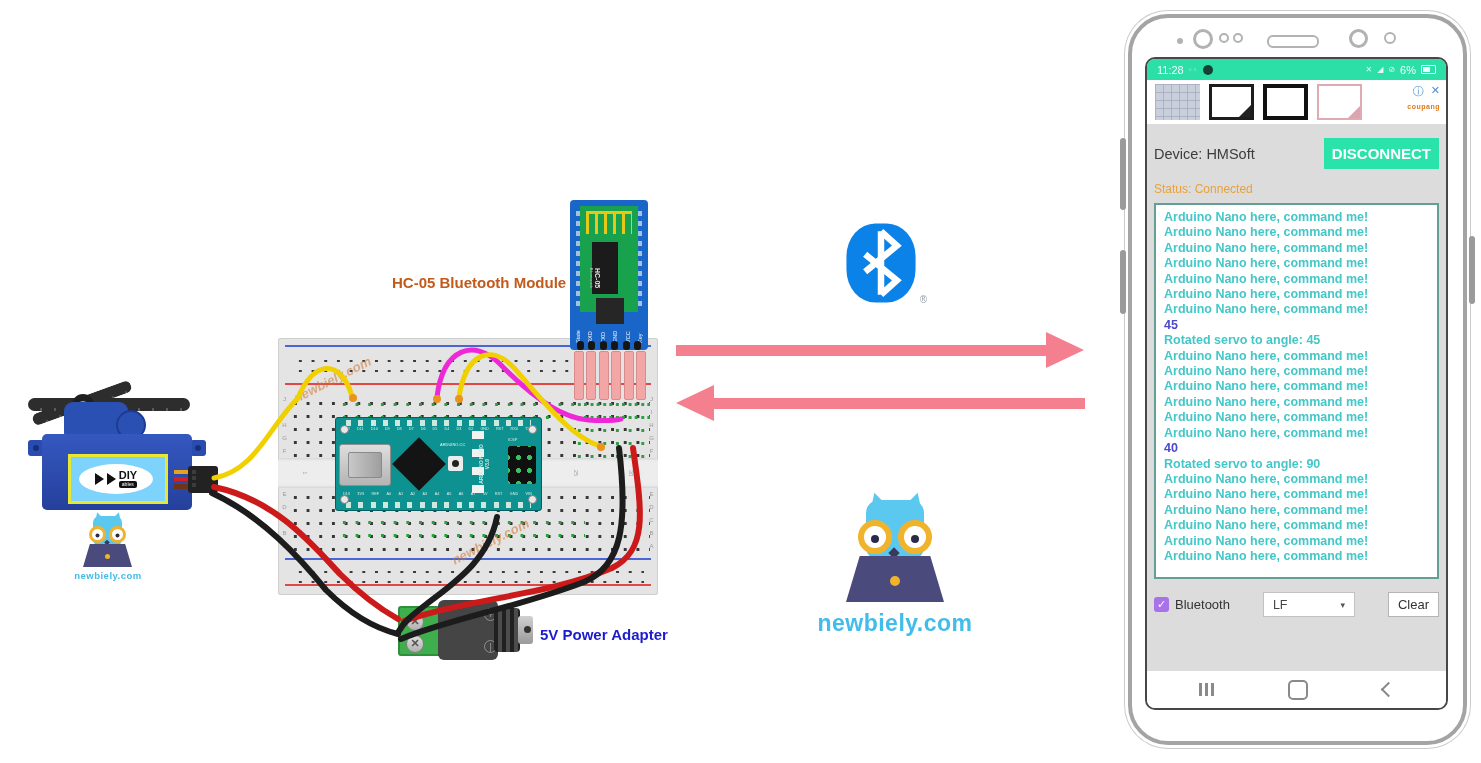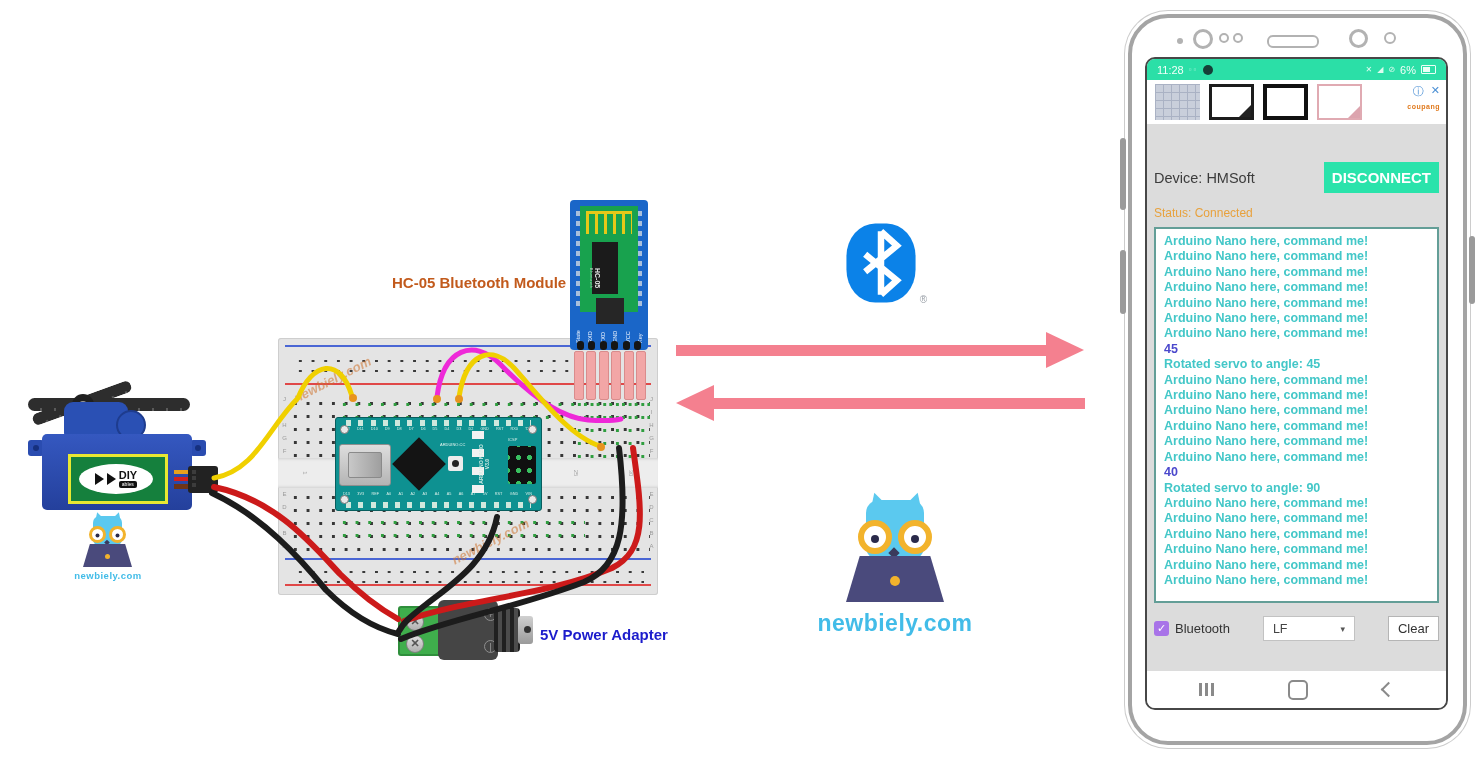--- a/index.html
+++ b/index.html
@@ -69,21 +69,21 @@
 
   
   .servo{left:28px;top:378px;width:196px;height:146px;}
   .horn{background:#2d2d2d;border-radius:7px;background-image:radial-gradient(#5a5a5a 1.3px,transparent 1.4px);
         background-size:14px 13px;background-position:6px 5px;}
   .servo-top{left:36px;top:24px;width:64px;height:40px;background:#2a50b4;border-radius:9px;}
   .servo-gear2{left:88px;top:32px;width:26px;height:26px;background:#2a50b4;border:2px solid #1e3c8e;border-radius:50%;}
   .servo-body{left:14px;top:56px;width:150px;height:76px;background:linear-gradient(#3558c0,#24409c);border-radius:5px;}
   .servo-tab{width:16px;height:16px;background:#2a4cb0;border-radius:3px;}
   .servo-tab:after{content:"";position:absolute;left:5px;top:5px;width:6px;height:6px;border-radius:50%;background:#16307e;}
-  .servo-label{left:40px;top:76px;width:100px;height:50px;background:#15803d;border:3px solid #e8e832;box-sizing:border-box;}
+  .servo-label{left:40px;top:76px;width:100px;height:50px;background:#7dd3fc;border:3px solid #e8e832;box-sizing:border-box;}
   .label-oval{position:absolute;left:8px;top:7px;width:74px;height:30px;background:#fff;border-radius:50%;
               display:flex;align-items:center;justify-content:center;gap:3px;}
   .logo-tri{width:0;height:0;border-top:6px solid transparent;border-bottom:6px solid transparent;border-left:9px solid #111;}
   .diy-txt{font-size:11px;font-weight:bold;color:#111;line-height:10px;}
   .ables-chip{background:#111;color:#fff;font-size:5px;padding:1px 3px;border-radius:2px;line-height:5px;}
   .servo-conn{left:160px;top:88px;width:30px;height:27px;background:#222;border-radius:3px;}
   .servo-conn:after{content:"";position:absolute;left:4px;top:4px;width:4px;height:19px;
       background:repeating-linear-gradient(#3c3c3c 0 4px,#222 4px 6.5px);}
   .conn-wires{left:146px;top:92px;width:16px;height:19px;
       background:linear-gradient(#e8a01e 0 4px,rgba(0,0,0,0) 4px 7px,#d02020 7px 11px,rgba(0,0,0,0) 11px 14px,#6e3418 14px 18px);}
@@ -147,21 +147,21 @@
                  linear-gradient(90deg,#aab2c4 1px,transparent 1px);background-size:8px 8px;}
   .thumb.black1{border:3px solid #1d1d1d;}
   .thumb.black2{border:4px solid #111;}
   .thumb.pink{border:2px solid #e0aab2;}
   .wedge{position:absolute;right:0;bottom:0;width:0;height:0;border-left:12px solid transparent;border-bottom:12px solid #222;}
   .wedge.pinkw{border-bottom-color:#dca4ae;}
   .ad-right{position:absolute;right:6px;top:4px;text-align:right;}
   .ad-icons{color:#4a8fd4;font-size:11px;display:flex;gap:7px;justify-content:flex-end;}
   .ad-brand{font-size:7px;font-weight:bold;color:#e07a1e;margin-top:4px;letter-spacing:0.5px;}
 
-  .app-body{flex:1;padding:0 7px;display:flex;flex-direction:column;margin-top:24px;}
+  .app-body{flex:1;padding:0 7px;display:flex;flex-direction:column;}
   .device-row{display:flex;justify-content:space-between;align-items:center;margin-top:14px;}
   .device-label{font-size:14.5px;color:#3c3c3c;}
   .disconnect-btn{background:#2ae3ab;color:#fff;font-weight:bold;font-size:15px;padding:7px 8px;border:none;
                   font-family:"Liberation Sans",sans-serif;}
   .status-line{color:#e8a13c;font-size:12px;margin:13px 0 7px;}
   .message-box{background:#fff;border:2px solid #639e97;height:376px;padding:5px 8px;font-size:12.5px;
                line-height:15.4px;color:#43c7c8;overflow:hidden;box-sizing:border-box;font-weight:bold;}
   .msg.num{color:#4b48cc;}
   .controls-row{display:flex;align-items:center;margin-top:13px;}
   .checkbox{width:15px;height:15px;background:#a873e8;border-radius:3px;color:#fff;font-size:11px;

